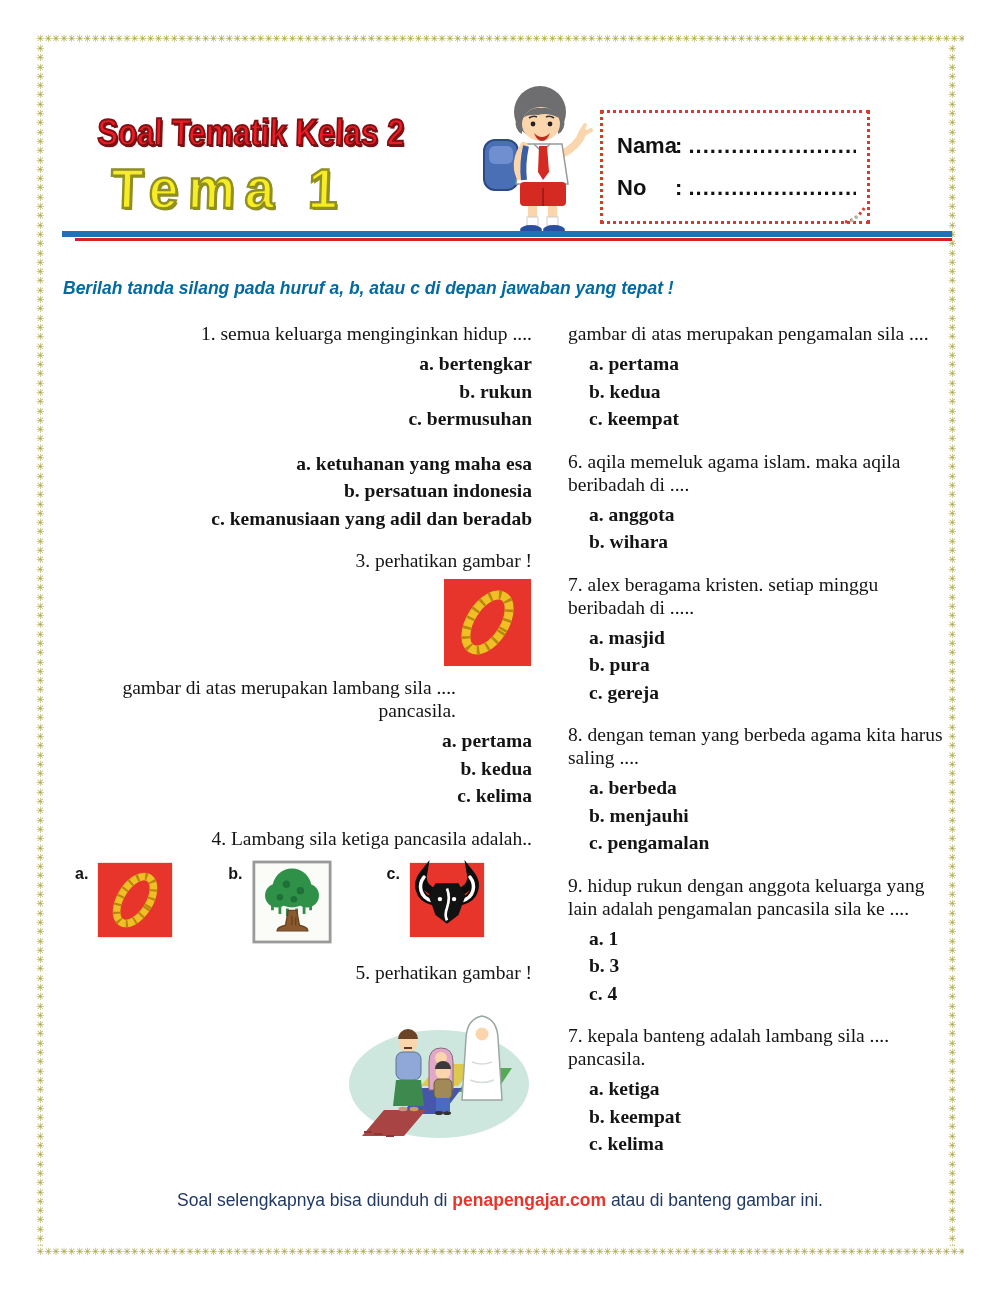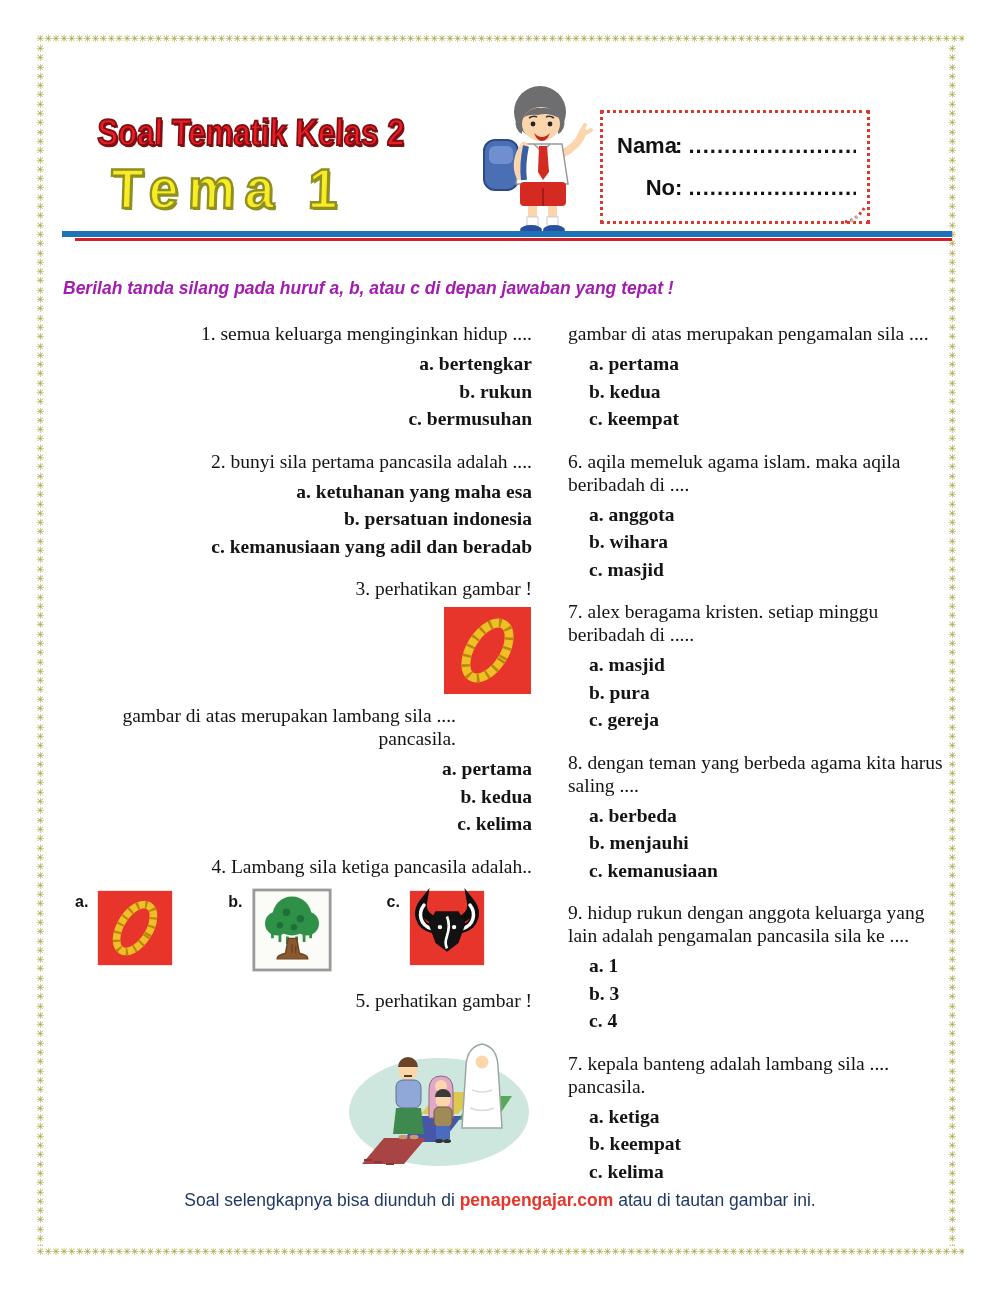--- a/index.html
+++ b/index.html
@@ -15,31 +15,31 @@
   .title1{position:absolute;left:98px;top:112px;font-family:"Liberation Sans",sans-serif;
           font-weight:bold;font-size:37px;color:#ed1c24;-webkit-text-stroke:2px #7e0f12;
           text-shadow:2px 2px 0 #7e0f12;transform:scaleX(0.84) skewX(-2deg);transform-origin:left top;white-space:nowrap;}
   .title2{position:absolute;left:112px;top:156px;font-family:"Liberation Sans",sans-serif;
           font-weight:bold;font-size:56px;color:#f8ec24;-webkit-text-stroke:2.5px #8f8f22;
           text-shadow:2px 2px 0 #8f8f22;letter-spacing:10px;transform:scaleX(0.95) skewX(-2deg);transform-origin:left top;white-space:nowrap;}
   .boy{position:absolute;left:478px;top:84px;}
   .name-box{position:absolute;left:600px;top:110px;width:264px;height:108px;border:3px dotted #d93a2e;
             font-family:"Liberation Sans",sans-serif;font-weight:bold;font-size:22px;color:#111;}
   .nb-row{display:flex;margin:20px 0 0 14px;}
-  .nb-row.second{margin-top:16px;text-align:right;}
+  .nb-row.second{margin-top:16px;}
   .nb-lbl{width:58px;}
   .nb-dots{letter-spacing:1px;overflow:hidden;white-space:nowrap;width:168px;}
   .nb-curl{position:absolute;right:-2px;bottom:-4px;}
   
   .divider{position:absolute;left:62px;top:231px;width:890px;}
   .div-blue{height:6px;background:#1e73b8;}
   .div-red{height:3px;background:#d42027;margin:1px 0 0 13px;}
   
   .instruction{position:absolute;left:63px;top:278px;font-family:"Liberation Sans",sans-serif;
-               font-weight:bold;font-style:italic;font-size:17.5px;color:#a21caf;}
+               font-weight:bold;font-style:italic;font-size:17.5px;color:#0369a1;}
   
   .columns{position:absolute;left:62px;top:322px;display:flex;}
   .col{font-size:19.5px;line-height:23px;}
   .col-left{width:470px;margin-right:36px;text-align:right;}
   .col-right{width:390px;}
   .q{margin-bottom:17px;}
   .opts{padding-left:21px;margin-top:5px;font-weight:bold;}
   .opt{line-height:27.5px;}
   .q3-img{margin:6px 0 4px 22px;}
   .q3-caption{width:372px;padding-left:22px;}
@@ -135,21 +135,20 @@
       <div class="q">
         <div>1. semua keluarga menginginkan hidup ....</div>
         <div class="opts">
           <div class="opt">a. bertengkar</div>
           <div class="opt">b. rukun</div>
           <div class="opt">c. bermusuhan</div>
         </div>
       </div>
 
       <div class="q">
-        <div>2. bunyi sila pertama pancasila adalah ....</div>
         <div class="opts">
           <div class="opt">a. ketuhanan yang maha esa</div>
           <div class="opt">b. persatuan indonesia</div>
           <div class="opt">c. kemanusiaan yang adil dan beradab</div>
         </div>
       </div>
 
       <div class="q">
         <div>3. perhatikan gambar !</div>
         <svg class="q3-img" width="89" height="89" viewBox="0 0 90 90">
@@ -256,39 +255,38 @@
           <div class="opt">b. kedua</div>
           <div class="opt">c. keempat</div>
         </div>
       </div>
 
       <div class="q">
         <div>6. aqila memeluk agama islam. maka aqila beribadah di ....</div>
         <div class="opts">
           <div class="opt">a. anggota</div>
           <div class="opt">b. wihara</div>
-          <div class="opt">c. masjid</div>
         </div>
       </div>
 
       <div class="q">
         <div>7. alex beragama kristen. setiap minggu beribadah di .....</div>
         <div class="opts">
           <div class="opt">a. masjid</div>
           <div class="opt">b. pura</div>
           <div class="opt">c. gereja</div>
         </div>
       </div>
 
       <div class="q">
         <div>8. dengan teman yang berbeda agama kita harus saling ....</div>
         <div class="opts">
           <div class="opt">a. berbeda</div>
           <div class="opt">b. menjauhi</div>
-          <div class="opt">c. kemanusiaan</div>
+          <div class="opt">c. pengamalan</div>
         </div>
       </div>
 
       <div class="q">
         <div>9. hidup rukun dengan anggota keluarga yang lain adalah pengamalan pancasila sila ke ....</div>
         <div class="opts">
           <div class="opt">a. 1</div>
           <div class="opt">b. 3</div>
           <div class="opt">c. 4</div>
         </div>
@@ -300,16 +298,16 @@
           <div class="opt">a. ketiga</div>
           <div class="opt">b. keempat</div>
           <div class="opt">c. kelima</div>
         </div>
       </div>
 
     </div>
   </div>
 
   <div class="footer">
-    <span>Soal selengkapnya bisa diunduh di </span><span class="link">penapengajar.com</span><span> atau di tautan gambar ini.</span>
+    <span>Soal selengkapnya bisa diunduh di </span><span class="link">penapengajar.com</span><span> atau di banteng gambar ini.</span>
   </div>
 
 </div>
 
 </body></html>

